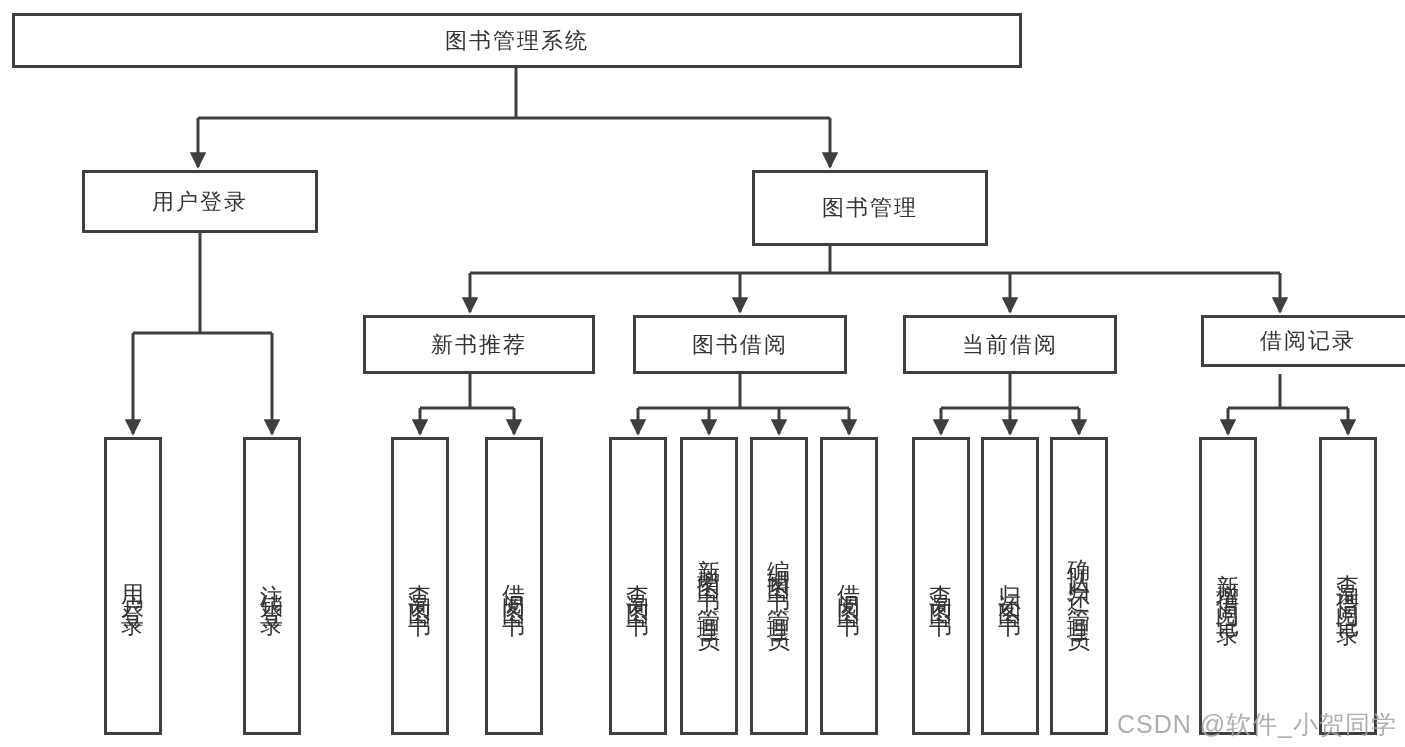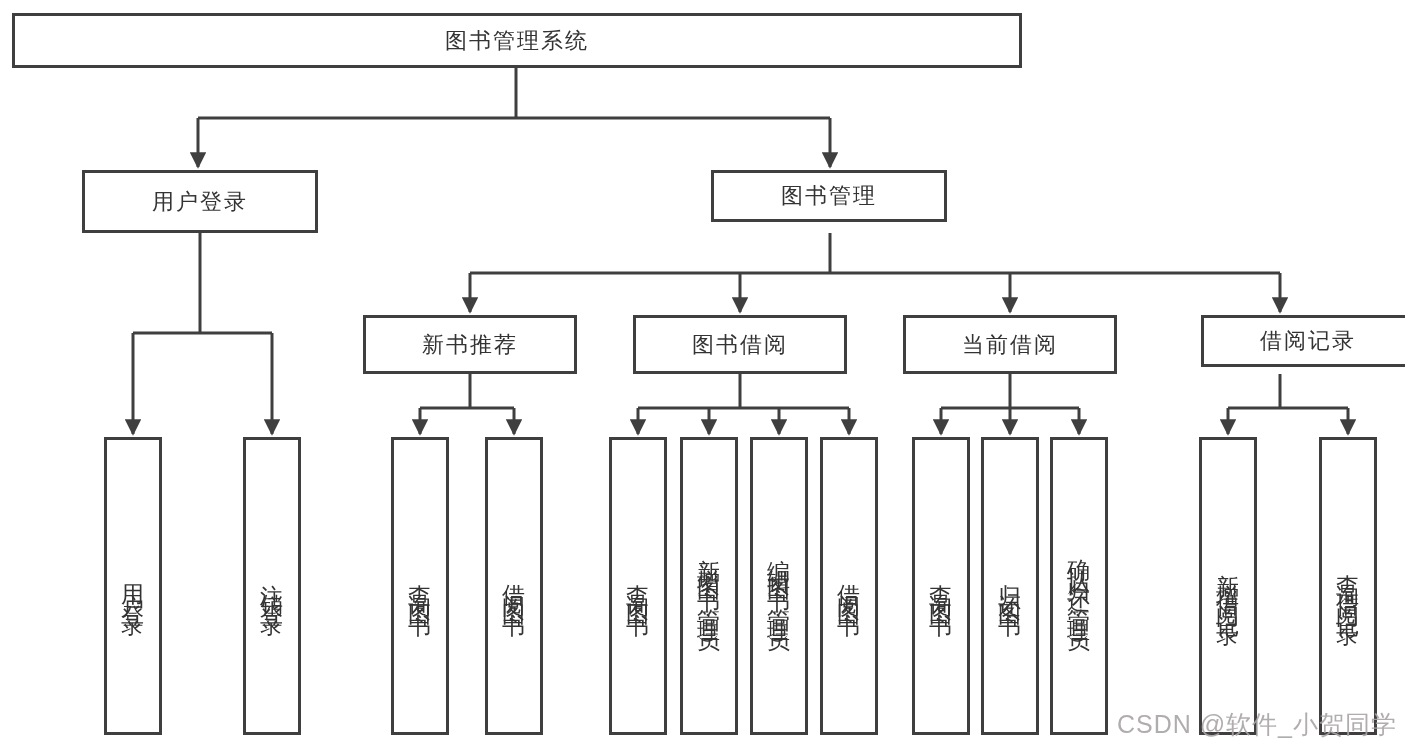--- a/index.html
+++ b/index.html
@@ -79,25 +79,25 @@
     </g>
   </svg>
 
   <div class="node" style="left:12px;top:13px;width:1010px;height:55px">
     <span class="hlabel">图书管理系统</span>
   </div>
 
   <div class="node" style="left:82px;top:170px;width:236px;height:63px">
     <span class="hlabel">用户登录</span>
   </div>
-  <div class="node" style="left:711px;top:170px;width:236px;height:52px">
+  <div class="node" style="left:752px;top:170px;width:236px;height:76px">
     <span class="hlabel">图书管理</span>
   </div>
 
-  <div class="node" style="left:363px;top:315px;width:214px;height:59px">
+  <div class="node" style="left:363px;top:315px;width:232px;height:59px">
     <span class="hlabel">新书推荐</span>
   </div>
   <div class="node" style="left:903px;top:315px;width:214px;height:59px">
     <span class="hlabel">当前借阅</span>
   </div>
   <div class="node" style="left:633px;top:315px;width:214px;height:59px">
     <span class="hlabel">图书借阅</span>
   </div>
   <div class="node" style="left:1201px;top:315px;width:214px;height:52px">
     <span class="hlabel">借阅记录</span>

